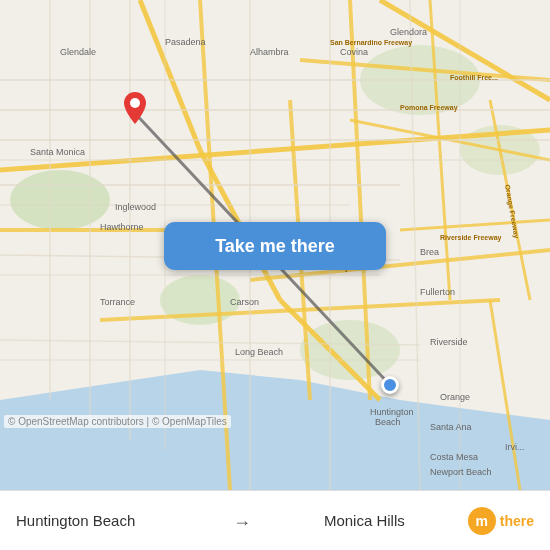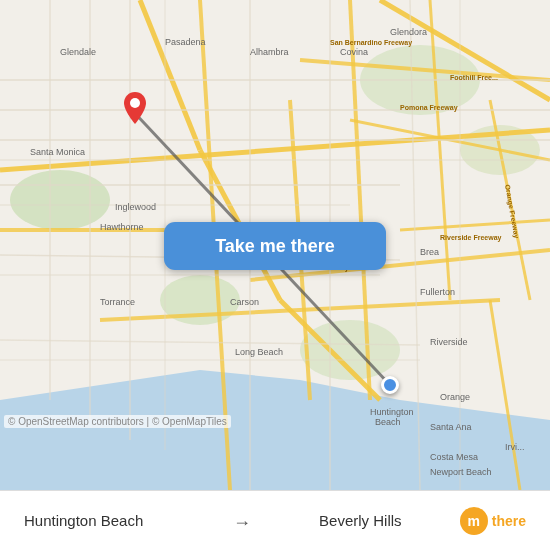--- a/index.html
+++ b/index.html
@@ -45,21 +45,21 @@
       box-shadow: 0 2px 8px rgba(0,0,0,0.3);
       z-index: 10;
     }
 
     #footer {
       width: 550px;
       height: 60px;
       background: white;
       display: flex;
       align-items: center;
-      padding: 0 24px;
+      padding: 0 16px;
       border-top: 1px solid #ddd;
     }
 
     #copyright {
       font-size: 10px;
       color: #888;
       position: absolute;
       bottom: 62px;
       left: 4px;
       z-index: 5;
@@ -254,20 +254,20 @@
   <button id="take-me-there-btn">Take me there</button>
 
   <div id="copyright">
     <span>© OpenStreetMap contributors | © OpenMapTiles</span>
   </div>
 </div>
 
 <div id="footer">
   <span id="route-from">Huntington Beach</span>
   <span id="route-arrow">→</span>
-  <span id="route-to">Beverly Hills</span>
+  <span id="route-to">Monica Hills</span>
   <div id="moovit-logo">
     <div id="moovit-logo-circle">
       <span id="moovit-logo-m">m</span>
     </div>
     <span id="moovit-logo-text">there</span>
   </div>
 </div>
 
 </body></html>

